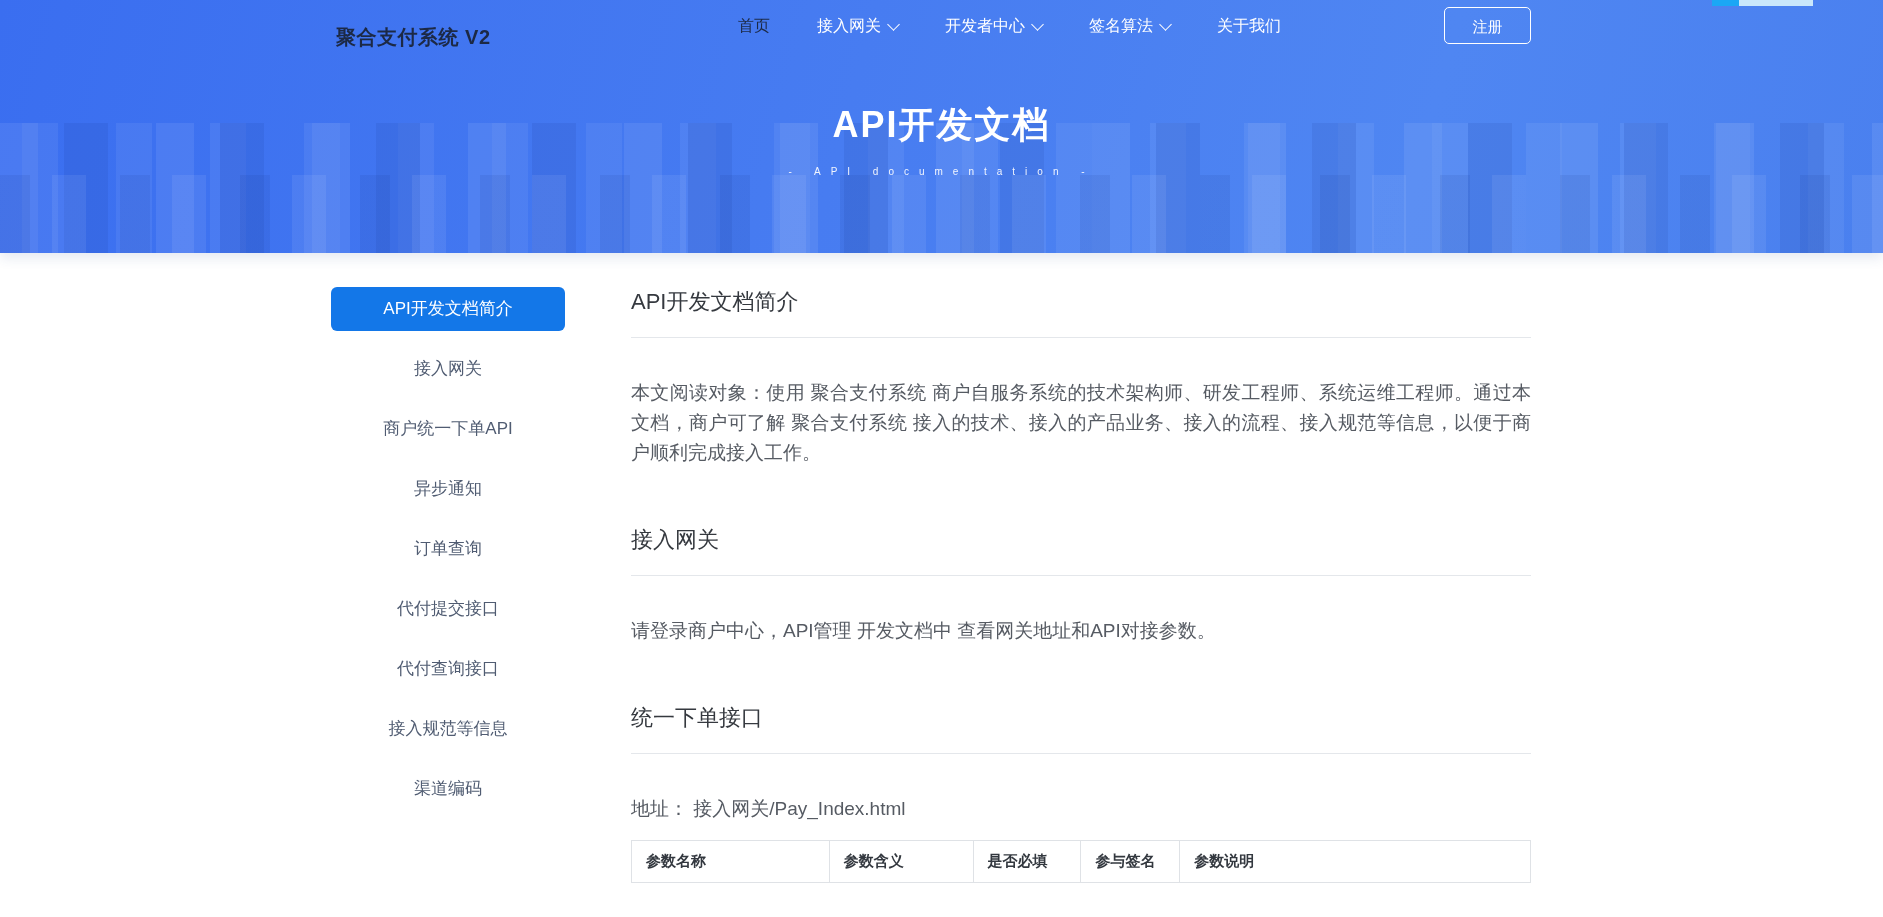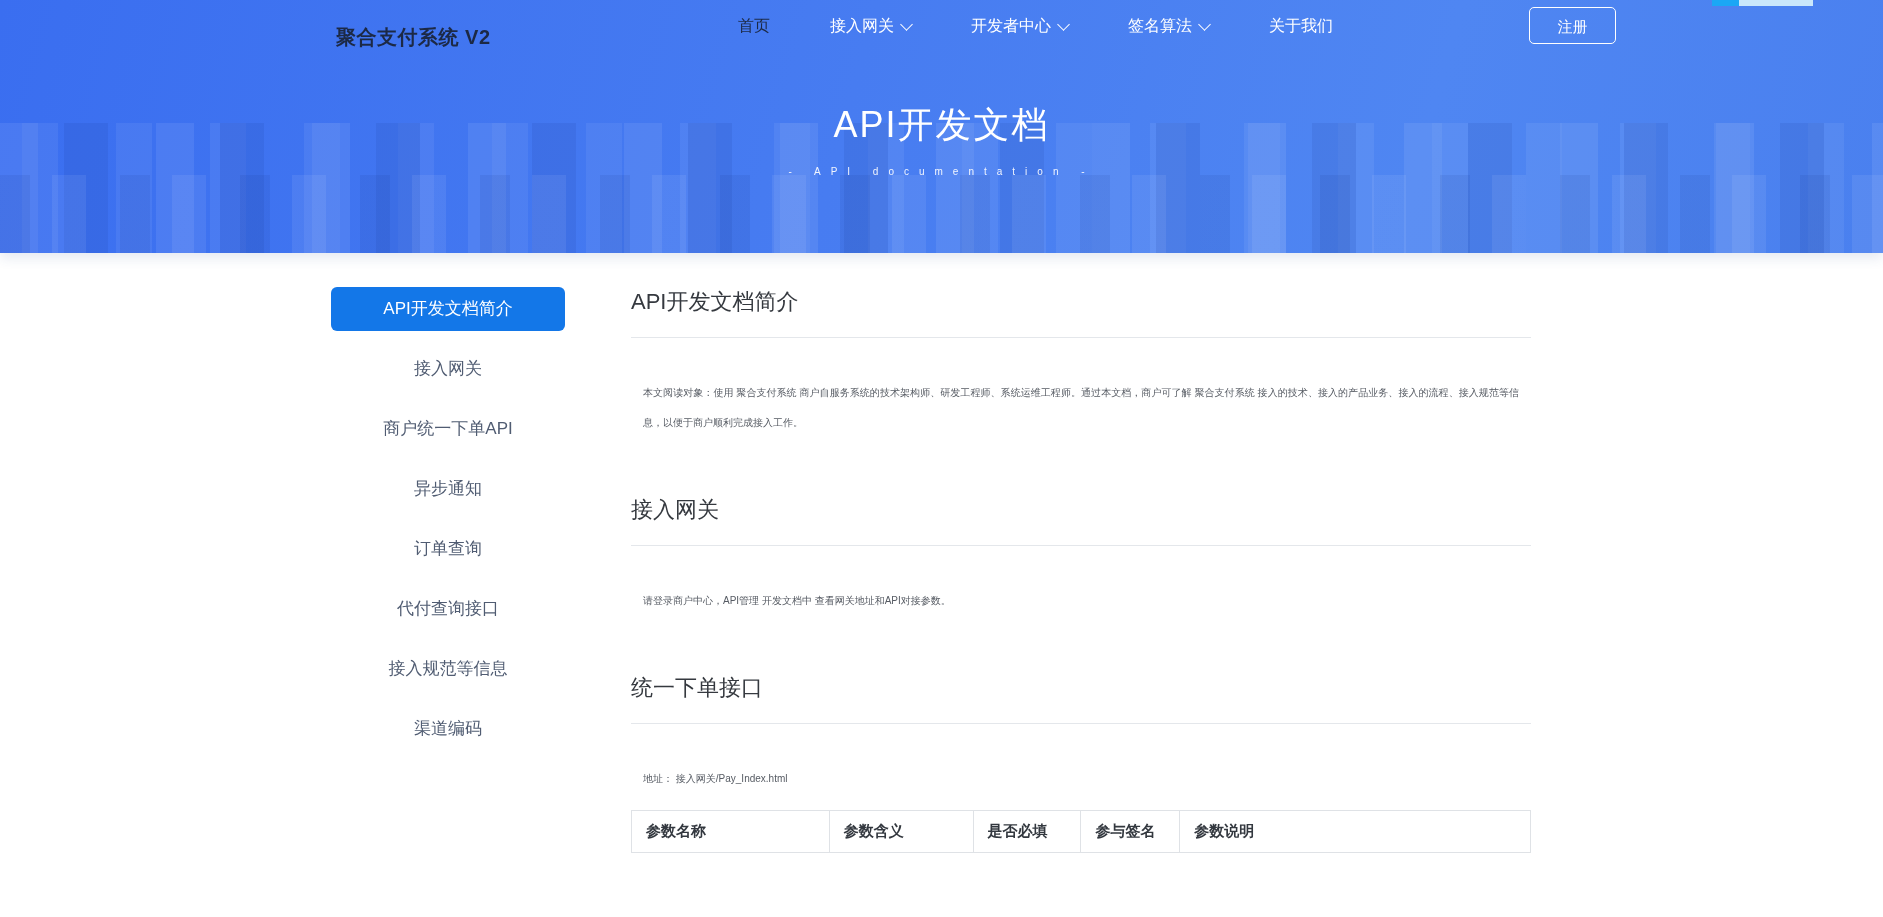--- a/index.html
+++ b/index.html
@@ -34,39 +34,39 @@
   .progress-strip { position:absolute; top:0; left:1712px; height:6px; display:flex; }
   .progress-strip .seg1 { width:27px; height:6px; }
   .progress-strip .seg2 { width:74px; height:6px; }
 
   .logo {
     position:absolute; left:336px; top:24px;
     font-size:20px; font-weight:bold; color:#1c2945; letter-spacing:.5px;
   }
   .nav {
     position:absolute; left:738px; top:16px;
-    display:flex; align-items:flex-start; gap:60px;font-family:Liberation Serif, serif;
+    display:flex; align-items:flex-start; gap:47px;font-family:Liberation Serif, serif;
   }
   .nav-item {
     display:flex; align-items:center; gap:8px;
     font-size:16px; color:#ffffff; cursor:pointer; white-space:nowrap;
   }
   .nav-item.dark { color:#1c2945; }
   .chev {
     width:9px; height:9px; display:inline-block; margin-top:-4px;
     border-right:1.6px solid currentColor; border-bottom:1.6px solid currentColor;
     transform:rotate(45deg);
   }
   .register-btn {
-    position:absolute; left:1529px; top:7px; width:87px; height:37px;
+    position:absolute; left:1444px; top:7px; width:87px; height:37px;
     border:1px solid #ffffff; border-radius:5px; background:transparent;
     color:#ffffff; font-size:15px; line-height:35px; text-align:center; cursor:pointer;
   }
   .hero-text { position:absolute; top:101px; left:0; width:1883px; text-align:center; color:#fff; }
-  .hero-title { font-size:36px; font-weight:400; letter-spacing:2px;text-align:center; }
+  .hero-title { font-size:36px; font-weight:700; letter-spacing:2px;text-align:center; }
   .hero-subtitle {
     margin-top:16px; font-size:10px; letter-spacing:10px; color:rgba(255,255,255,.92);
   }
 
   
   .page-body { display:flex; padding:34px 0 0 331px; background:#fff; }
   .sidebar { width:234px; flex:none; }
   .sidebar-item {
     height:44px; line-height:44px; margin-bottom:16px;
     text-align:center; font-size:17px; color:#505c72; cursor:pointer;
@@ -74,21 +74,21 @@
   }
   .sidebar-item.active { background:#1377e8; color:#ffffff; }
 
   .main { margin-left:66px; width:900px; }
   .section { margin-bottom:57px; }
   .section h2 {
     margin:0; font-size:22px; font-weight:400; color:#35393f;
     padding-bottom:20px; border-bottom:1px solid #e4e7eb;
   }
   .section p {
-    margin:40px 12px 0; font-size:10px; color:#565b63; line-height:30px;
+    margin:40px 0 0; font-size:19px; color:#565b63; line-height:30px;
   }
   .section p.justify { text-align:justify; }
   .meta-line { margin:26px 0 0; font-size:15px; color:#565b63; }
 
   table.params {
     margin-top:16px; width:100%; border-collapse:collapse; table-layout:fixed;
   }
   table.params th, table.params td {
     border:1px solid #dfe2e6; height:42px; padding:0 14px;
     font-size:15px; text-align:left; vertical-align:middle; white-space:nowrap;
@@ -139,20 +139,21 @@
 </header>
 
 <div class="page-body">
 
   <aside class="sidebar">
     <div class="sidebar-item active">API开发文档简介</div>
     <div class="sidebar-item">接入网关</div>
     <div class="sidebar-item">商户统一下单API</div>
     <div class="sidebar-item">异步通知</div>
     <div class="sidebar-item">订单查询</div>
+    <div class="sidebar-item">代付提交接口</div>
     <div class="sidebar-item">代付查询接口</div>
     <div class="sidebar-item">接入规范等信息</div>
     <div class="sidebar-item">渠道编码</div>
   </aside>
 
   <main class="main">
 
     <section class="section">
       <h2>API开发文档简介</h2>
       <p class="justify">本文阅读对象：使用 聚合支付系统 商户自服务系统的技术架构师、研发工程师、系统运维工程师。通过本文档，商户可了解 聚合支付系统 接入的技术、接入的产品业务、接入的流程、接入规范等信息，以便于商户顺利完成接入工作。</p>

